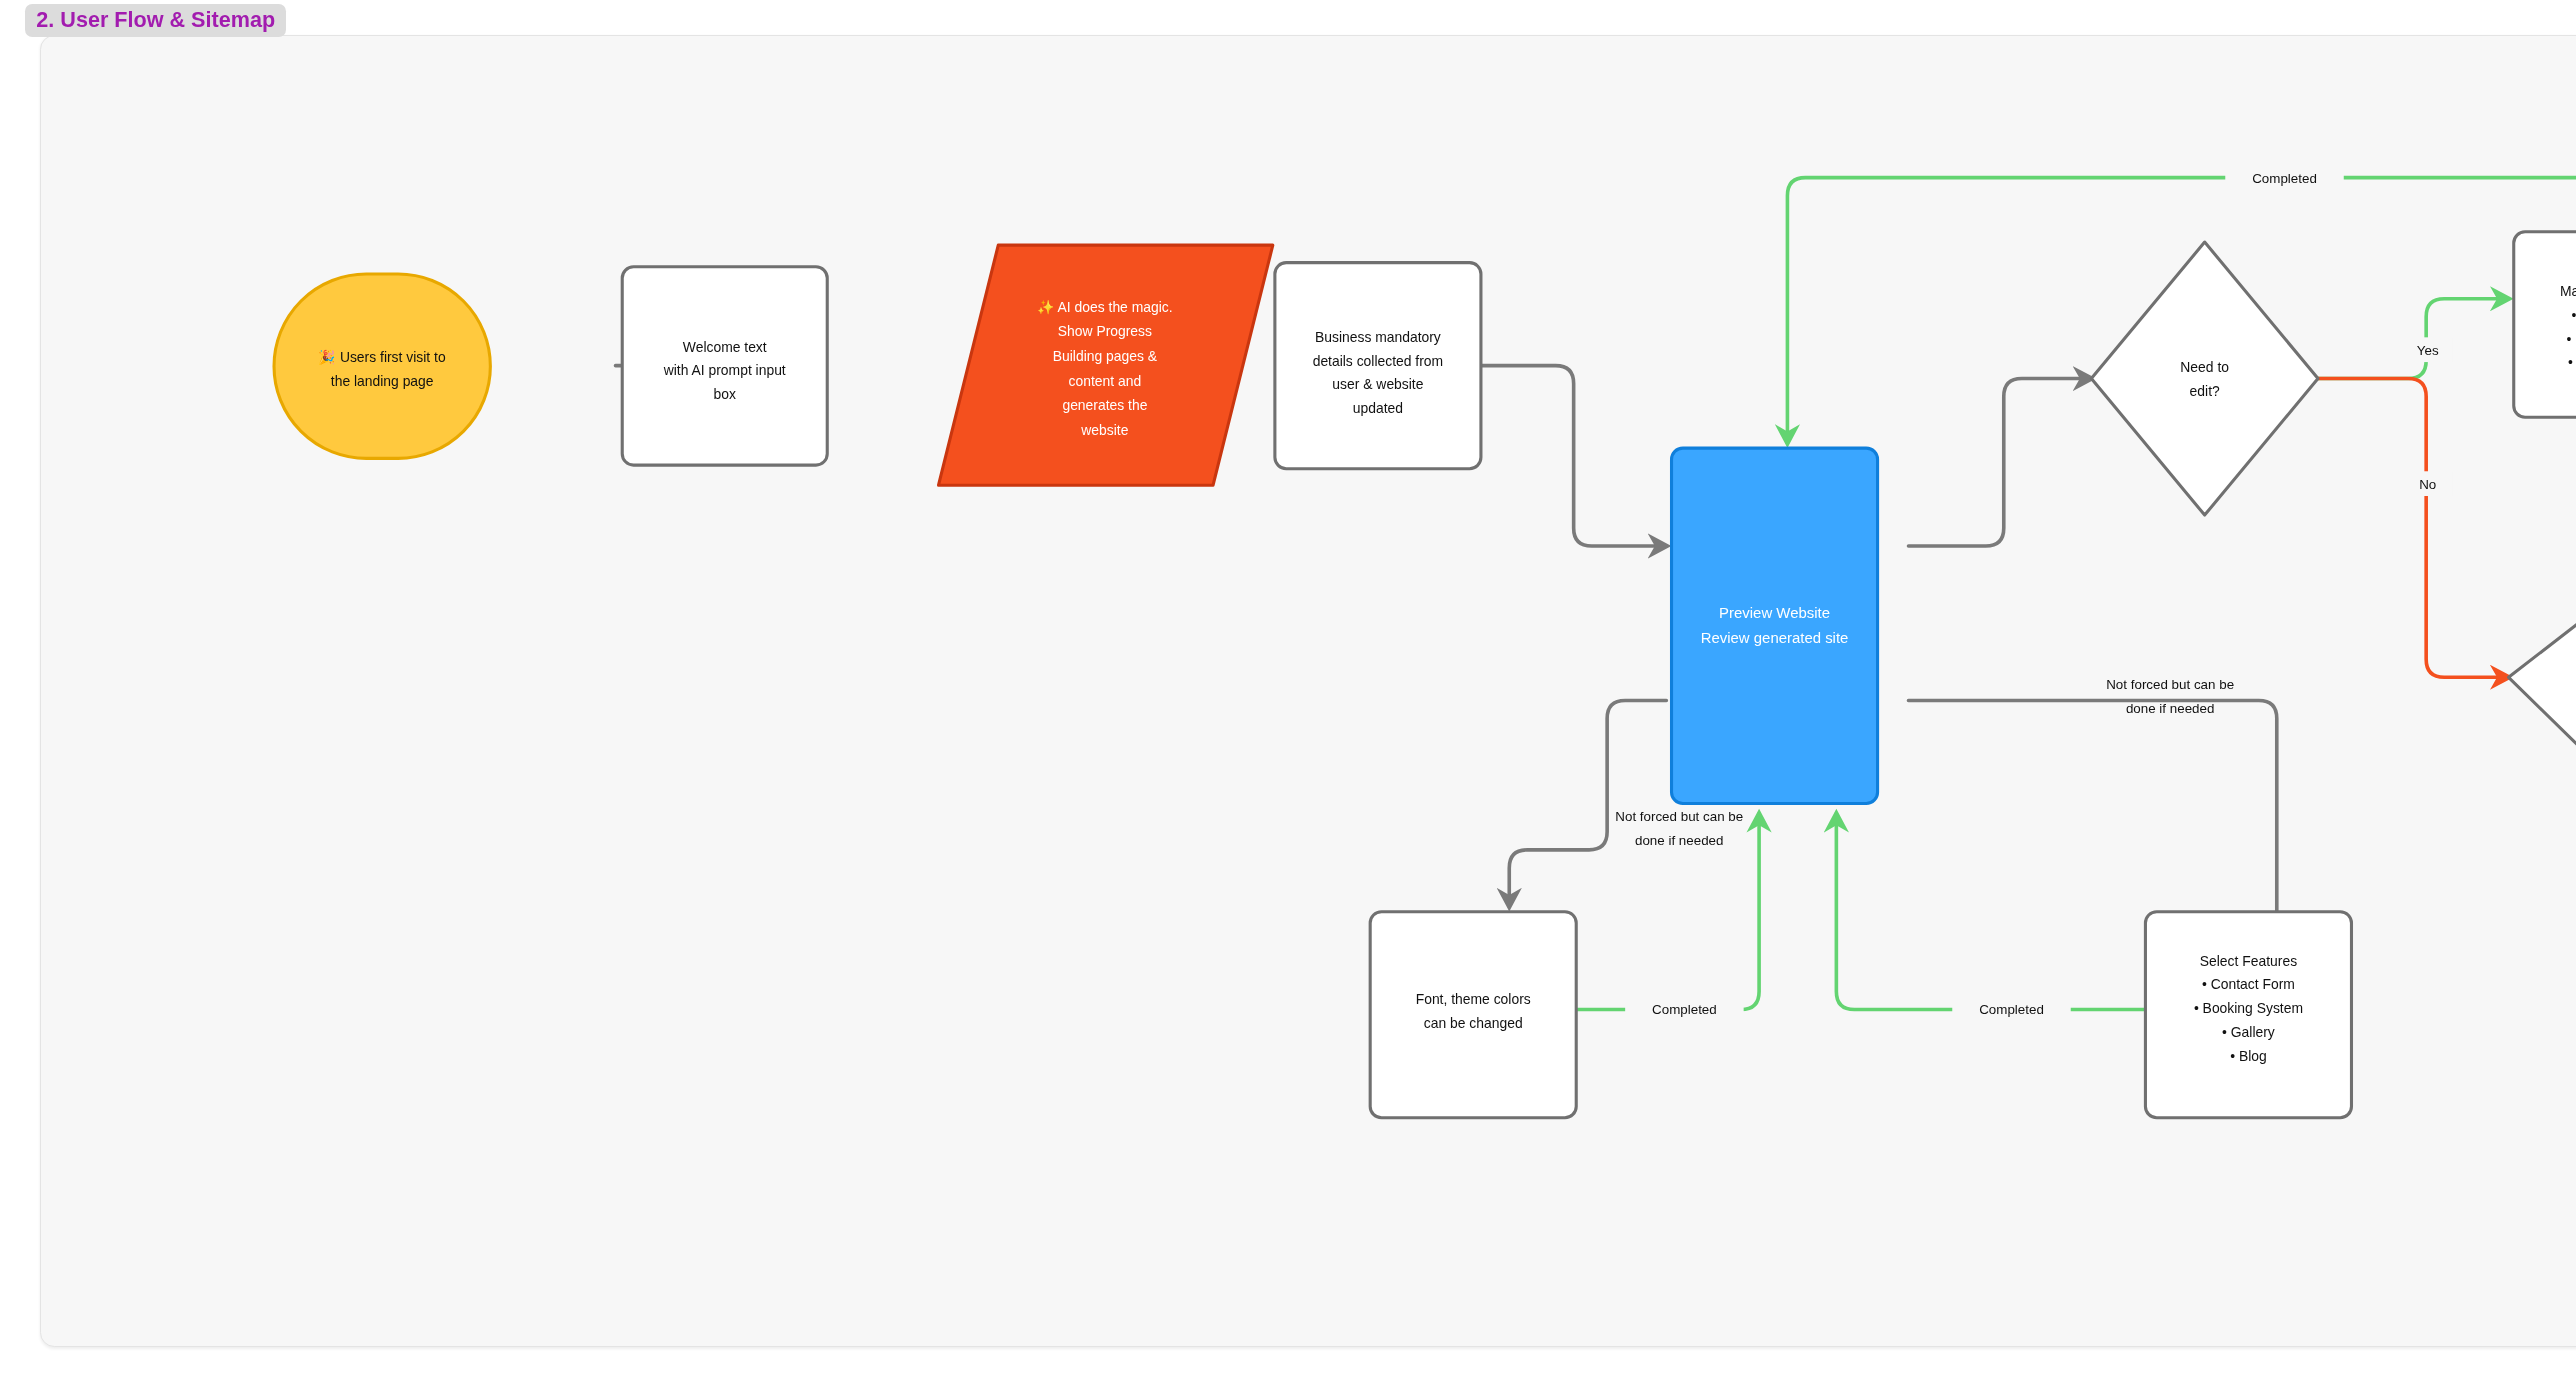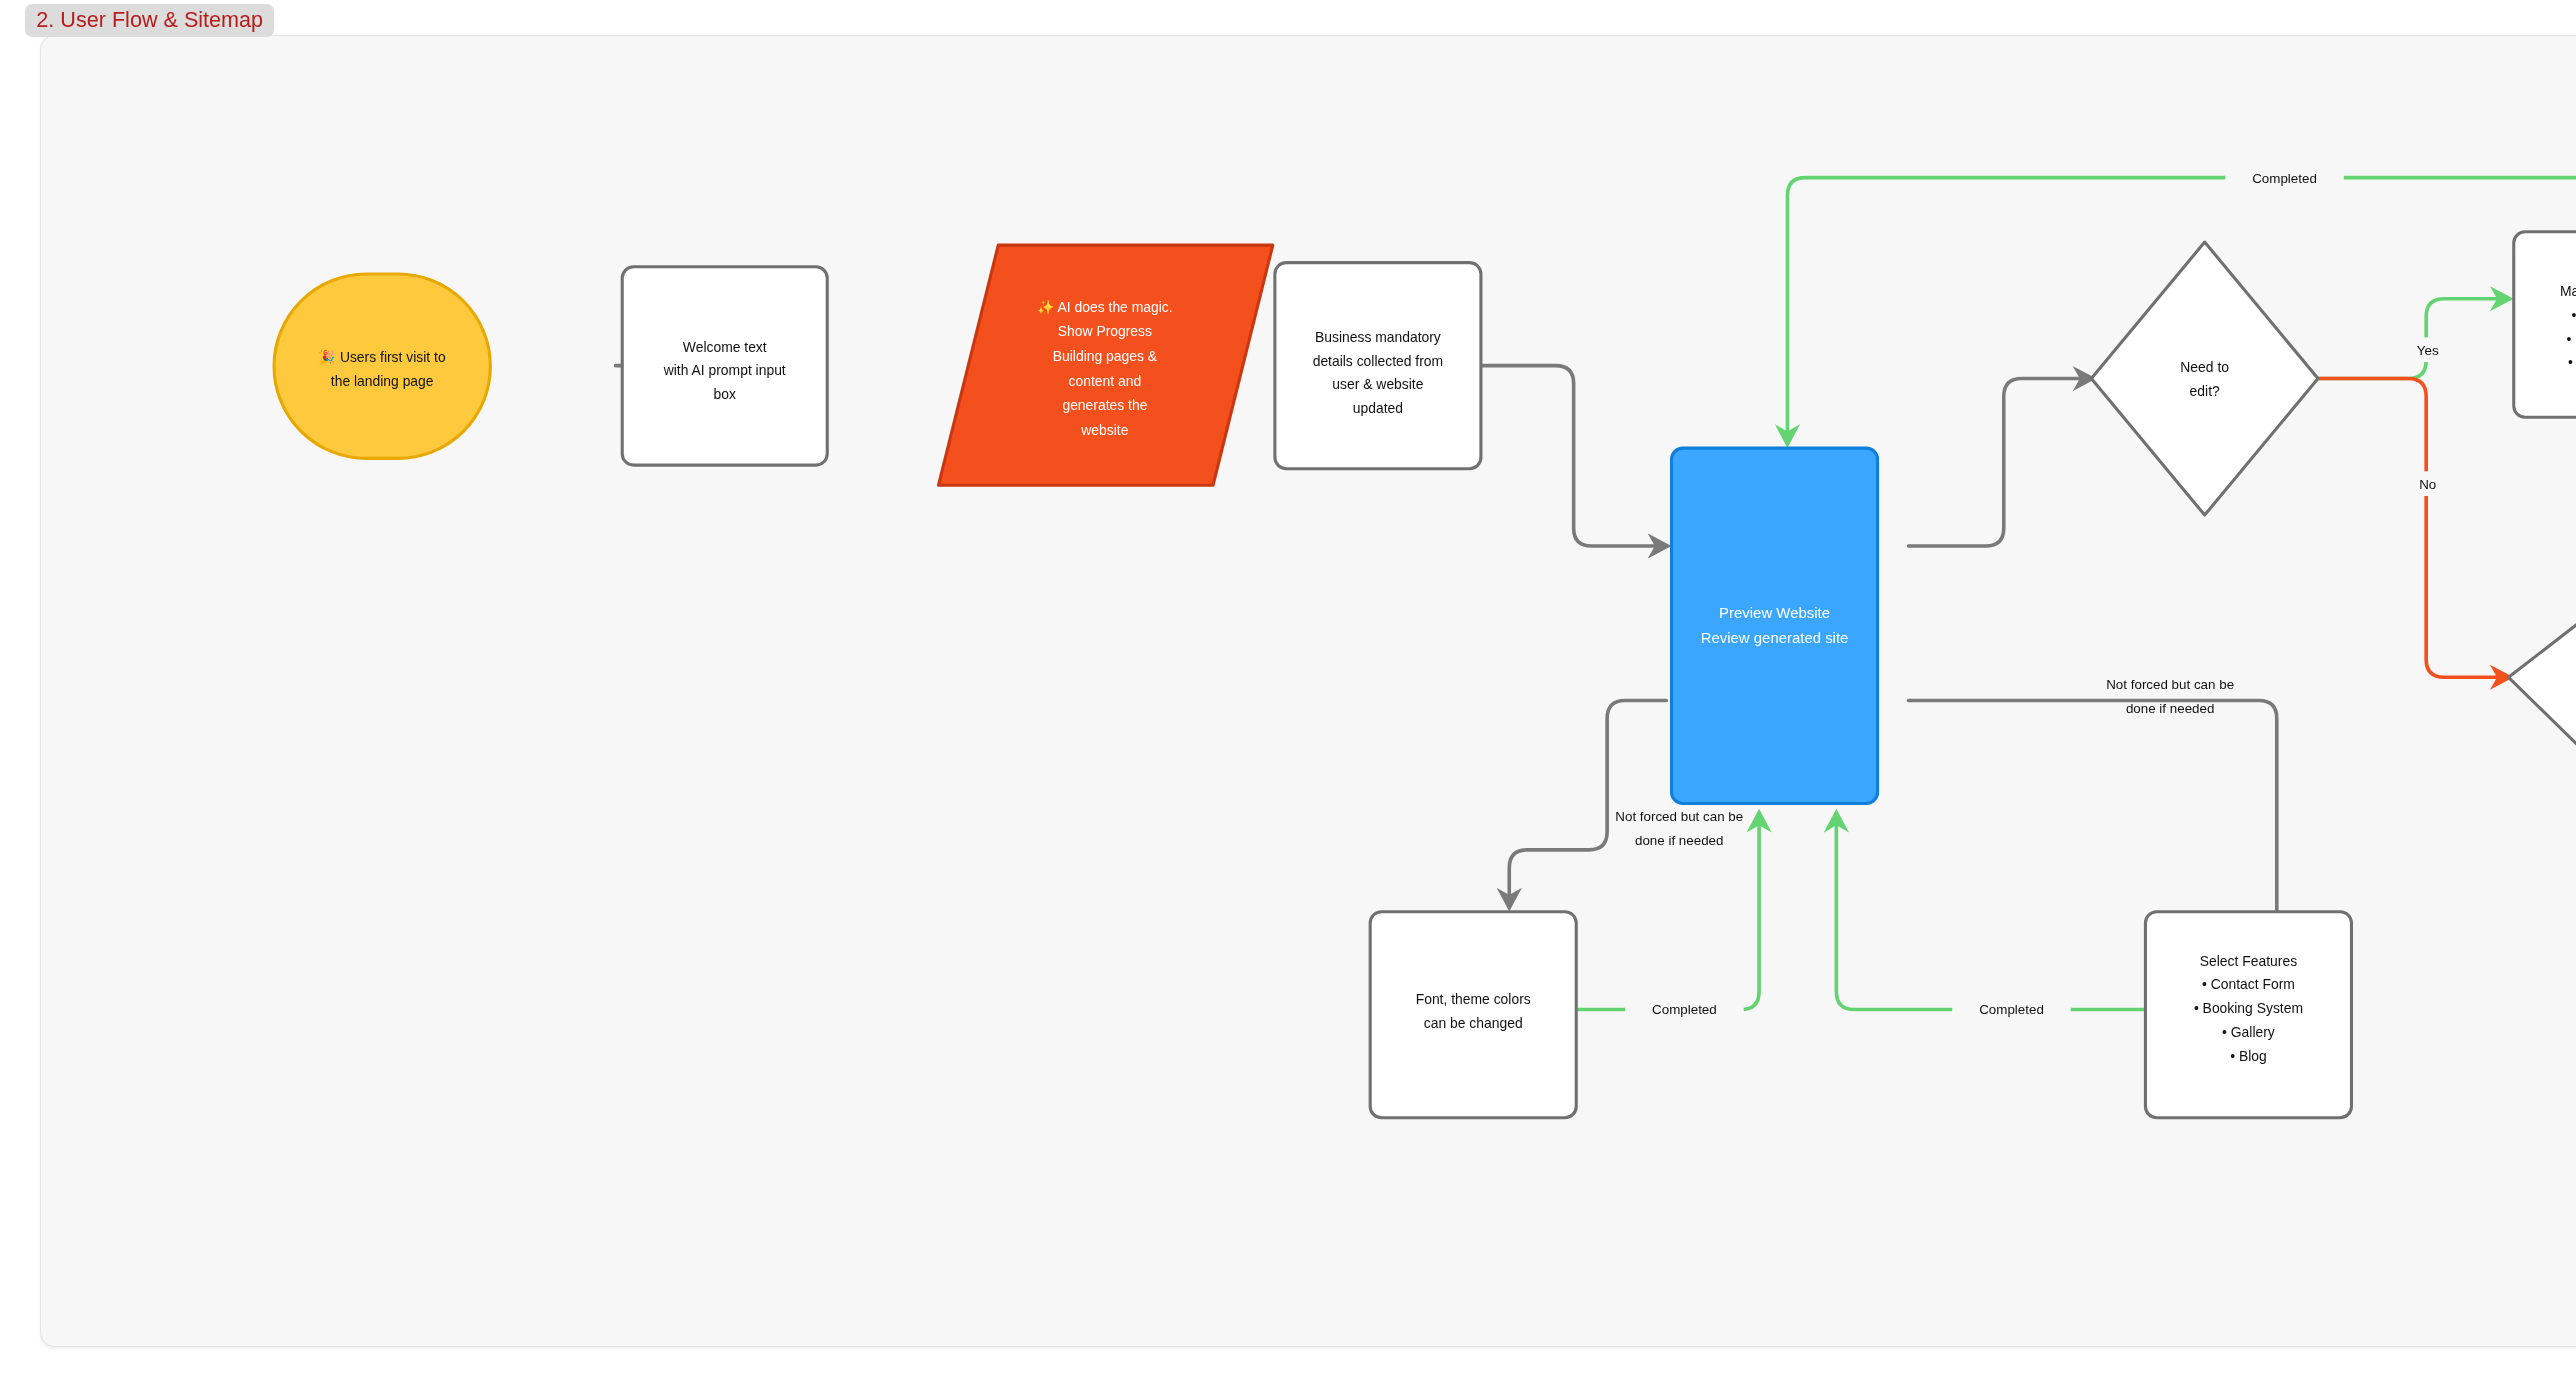--- a/index.html
+++ b/index.html
@@ -13,23 +13,24 @@
   #root { position: relative; width: 4056px; height: 1385px; background:#ffffff; }
 
   
   .tab-chip {
     position: absolute; left: 25px; top: 4.1px;
     background: #dcdcdc;
     border-radius: 7.2px;
     padding: 5.2px 11.3px 6.2px 11.3px;
     font-size: 21.6px;
     line-height: 1;
-    color: #b91c1c;
+    color: #a21caf;
     white-space: nowrap;
     z-index: 30;
+    font-weight: bold;
   }
 
   
   .canvas-panel {
     position: absolute;
     left: 40px; top: 35px;
     width: 3975px; height: 1312px;
     background: #f7f7f7;
     border: 1px solid #e4e4e4;
     border-radius: 14.4px;

